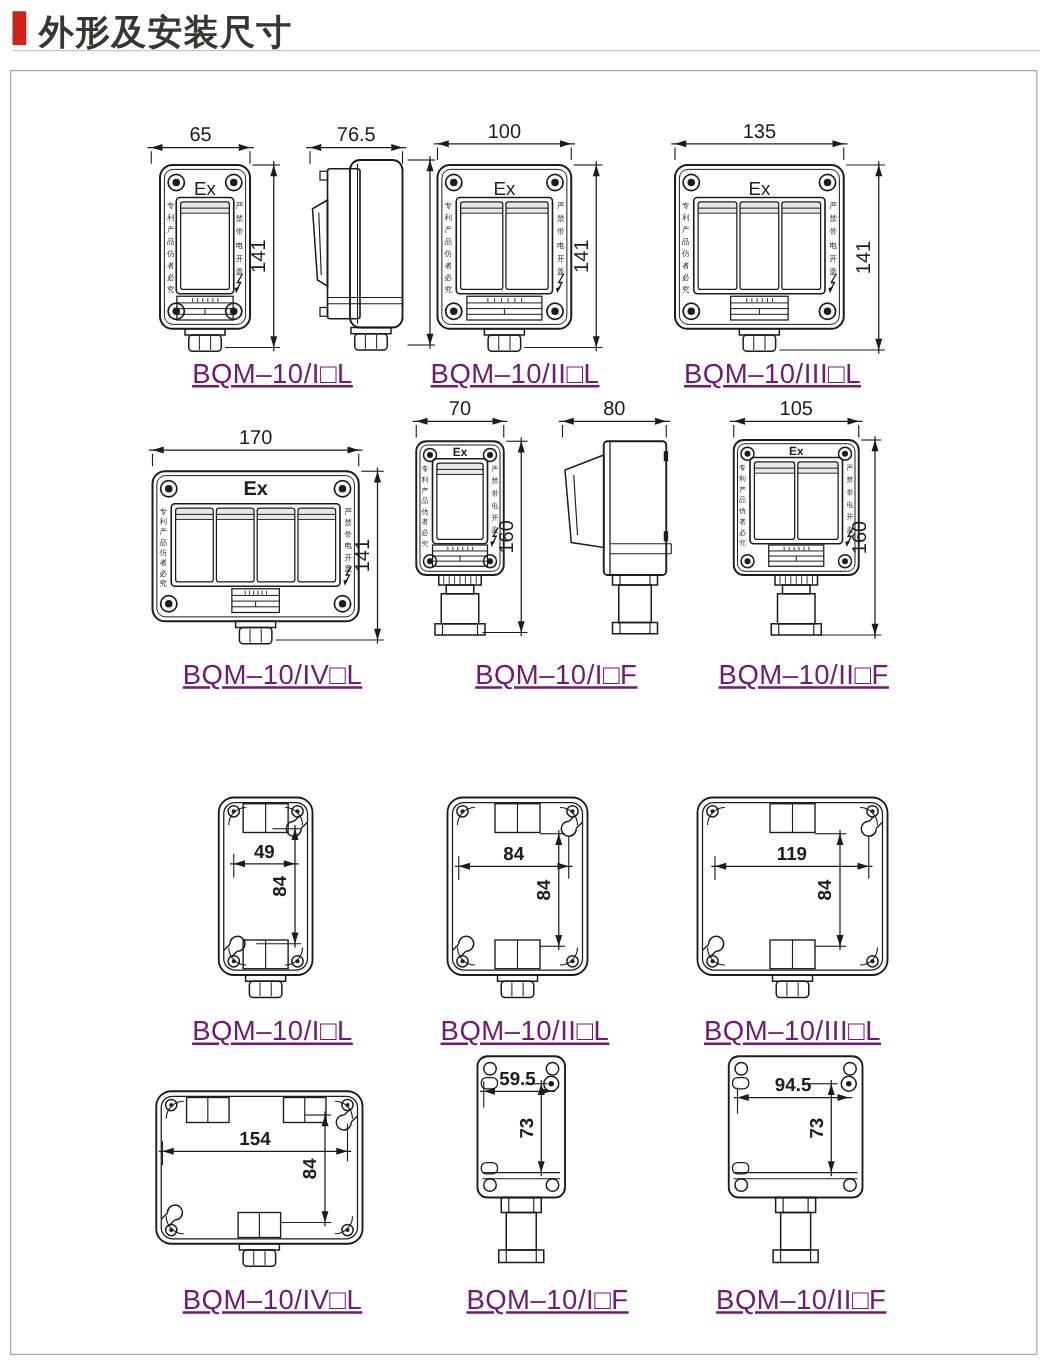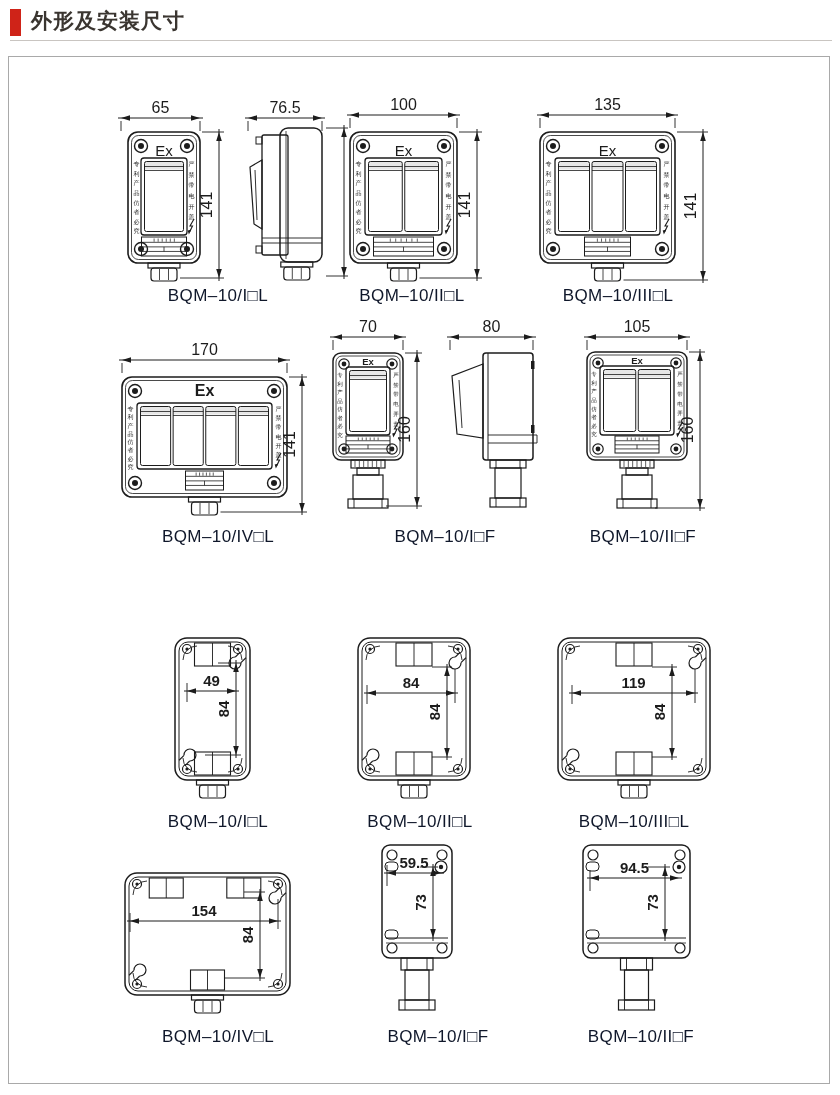--- a/index.html
+++ b/index.html
@@ -1,23 +1,23 @@
 <!DOCTYPE html>
 <html><head>
 <meta charset="utf-8">
 <style>
   html,body{margin:0;padding:0;background:#ffffff;}
   body{width:840px;height:1095px;position:relative;overflow:hidden;
        font-family:"Liberation Sans","DejaVu Sans",sans-serif;color:#1c1c1c;}
   .hdr-accent{position:absolute;left:10px;top:9px;width:11px;height:27px;background:#cf2318;}
-  .hdr-title{position:absolute;left:31px;top:7px;font-size:21px;font-weight:bold;color:#3a3530;letter-spacing:1px;}
+  .hdr-title{position:absolute;left:31px;top:7px;font-size:28px;font-weight:bold;color:#3a3530;letter-spacing:1px;}
   .hdr-rule{position:absolute;left:10px;top:40px;width:822px;height:0;border-top:1px solid #c9c5c1;}
   .content-frame{position:absolute;left:8px;top:56px;width:822px;height:1028px;border:1px solid #a9a9a9;background:#ffffff;box-sizing:border-box;}
   #drawings{position:absolute;left:0;top:0;}
-  .caption{position:absolute;transform:translateX(-50%);font-size:17px;color:#0f172a;letter-spacing:0.4px;white-space:nowrap;}
+  .caption{position:absolute;transform:translateX(-50%);font-size:22px;color:#701a75;letter-spacing:0.4px;white-space:nowrap;text-decoration:underline;}
   svg text{font-family:"Liberation Sans","DejaVu Sans",sans-serif;}
 </style>
 </head>
 <body>
 
 <div class="hdr-accent"></div>
 <div class="hdr-title">外形及安装尺寸</div>
 <div class="hdr-rule"></div>
 <div class="content-frame"></div>
 <svg id="drawings" width="840" height="1095" viewBox="0 0 840 1095">

